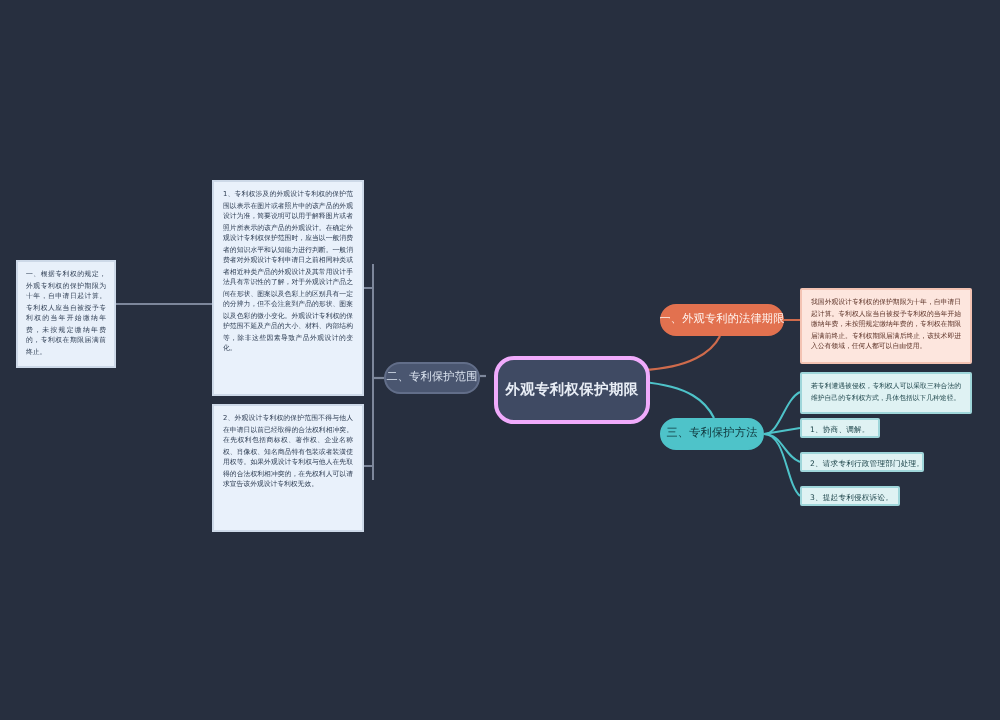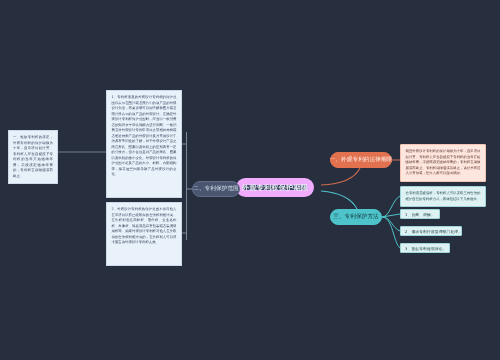--- a/index.html
+++ b/index.html
@@ -24,27 +24,27 @@
     position: absolute;
     inset: 0;
     width: 500px;
     height: 360px;
     pointer-events: none;
   }
 
   
   .center-node {
     position: absolute;
-    left: 236px;
+    left: 247px;
     top: 178px;
     width: 78px;
-    height: 19px;
+    height: 34px;
     border-radius: 10px;
     background: #3f4a63;
-    border: 7px solid #f0abfc;
+    border: 2px solid #f0abfc;
     display: flex;
     align-items: center;
     justify-content: center;
     box-sizing: border-box;
   }
   .center-node .txt {
     color: #e8edf5;
     font-size: 7.2px;
     letter-spacing: 0.2px;
     white-space: nowrap;

